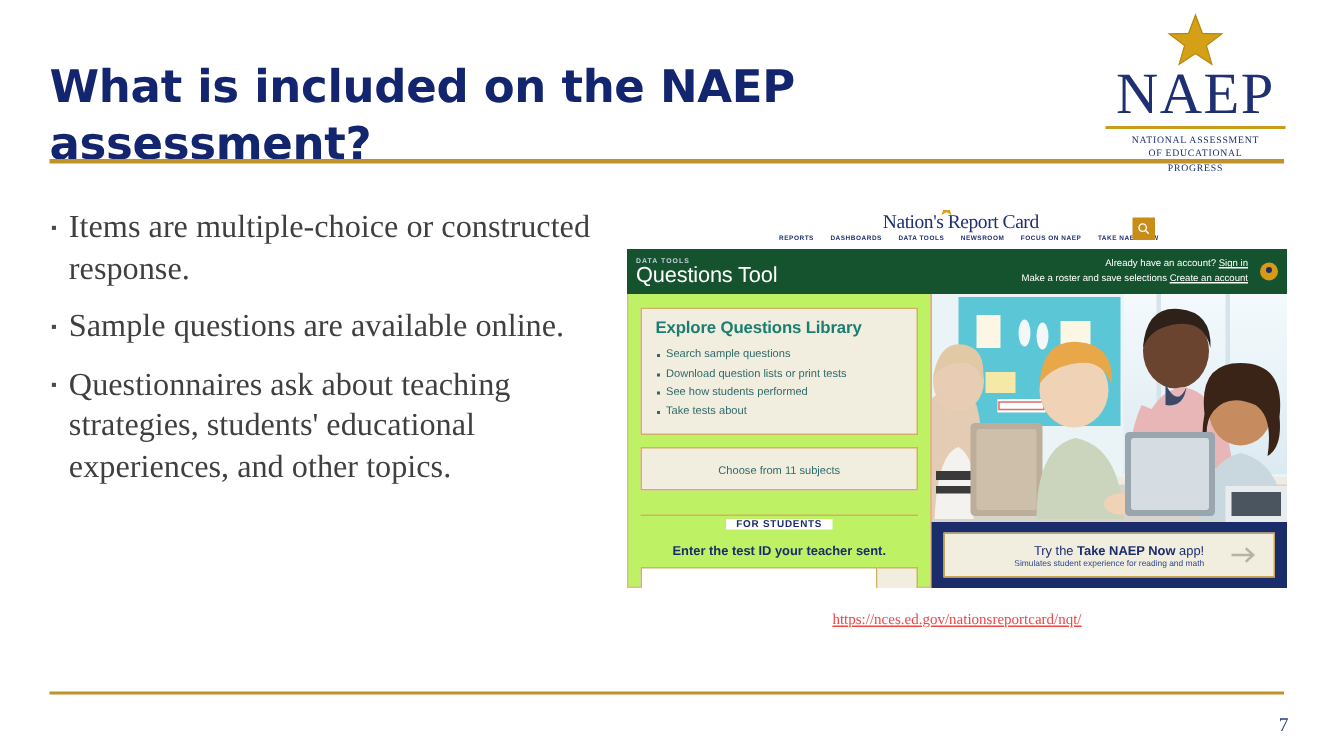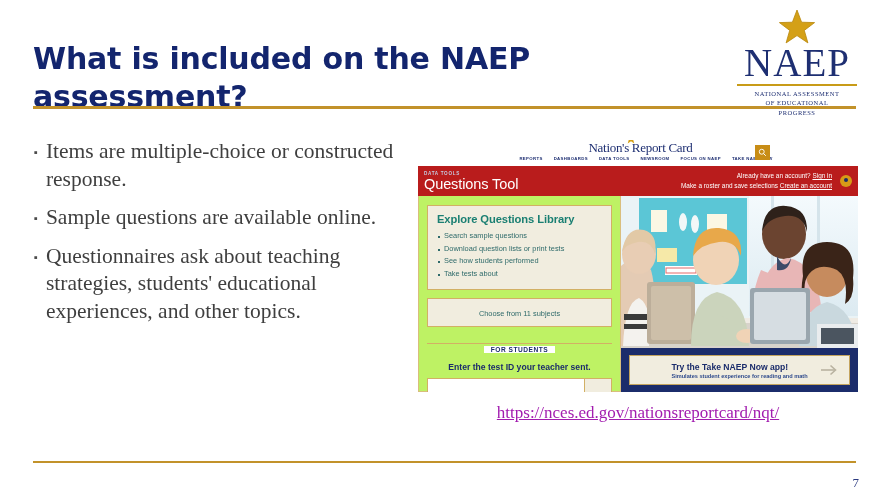--- a/index.html
+++ b/index.html
@@ -155,21 +155,21 @@
     right:88px; top:5px;
     width:15px;height:15px;
     background:#C88D16;
     display:flex;align-items:center;justify-content:center;
   }
 
   
   .shot-subhead{
     position:relative;
     height:30px;
-    background:#b91c1c;
+    background:#14532d;
     display:flex;
     align-items:center;
   }
   .subhead-left{ margin-left:6px; }
   .subhead-eyebrow{
     color:#C6CBE0;
     font-size:4.6px;
     letter-spacing:0.7px;
     font-weight:bold;
     margin-bottom:1px;
@@ -340,21 +340,21 @@
     position:absolute;
     left:8px; right:8px; bottom:7px;
     height:30px;
     border:1px solid #C4A45E;
     background:#F1EDDF;
     display:flex;
     align-items:center;
     justify-content:center;
     box-sizing:border-box;
   }
-  .banner-text{ text-align:left;font-weight:bold; }
+  .banner-text{ text-align:right; }
   .banner-line1{
     color:#1B2C6B;
     font-size:8.6px;
   }
   .banner-line1 b{ color:#1B2C6B; }
   .banner-line2{
     color:#2E4A8C;
     font-size:5.6px;
     margin-top:1px;
   }
@@ -364,23 +364,23 @@
     transform:translateY(-50%);
   }
 
   .shot-url{
     position:absolute;
     left:418px; top:403px;
     width:440px;
     text-align:center;
   }
   .shot-url a{
-    color:#a21caf;
+    color:#ef4444;
     font-family:"Liberation Serif", serif;
-    font-size:17px;
+    font-size:10px;
     text-decoration:underline;
   }
 </style>
 </head>
 <body>
 
 <div class="slide-title">What is included on the NAEP assessment?</div>
 
 <div class="naep-logo">
   <svg class="naep-star" viewBox="0 0 40 40">

